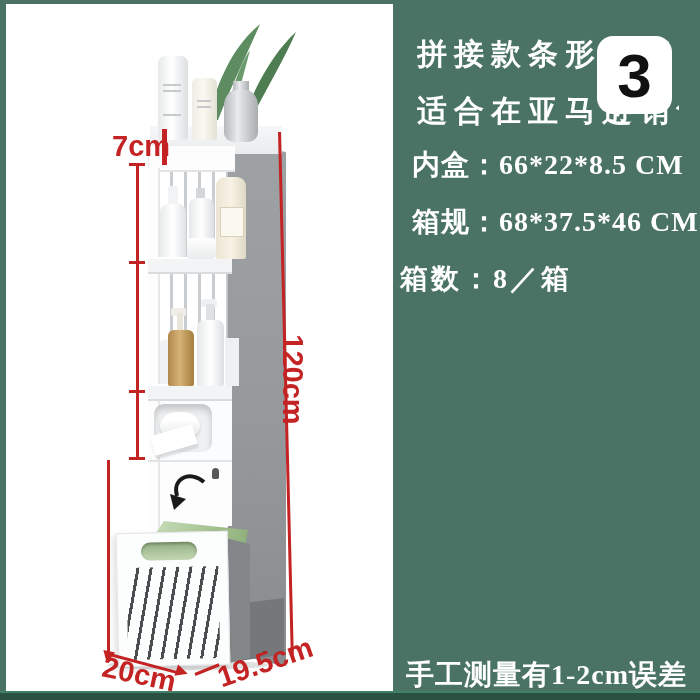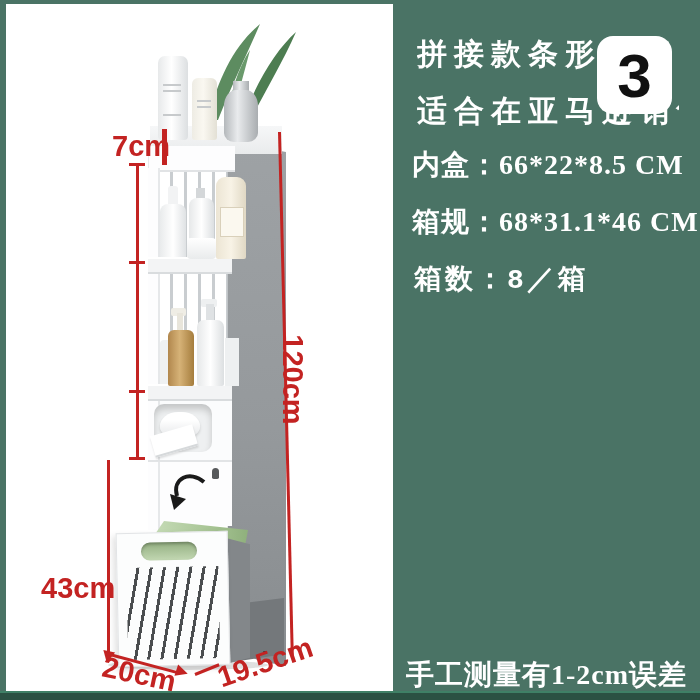--- a/index.html
+++ b/index.html
@@ -12,21 +12,21 @@
   .photo-panel{left:6px;top:4px;width:387px;height:689px;background:#ffffff;}
   .bottom-strip{left:0;top:691px;width:700px;height:9px;background:#2b5143;border-top:2px solid #3f8066;}
 
   
   .cn{color:#ffffff;font-family:"Liberation Serif",serif;font-weight:bold;white-space:nowrap;}
   .title1{left:417px;top:34px;font-size:30px;letter-spacing:7px;width:258px;overflow:hidden;}
   .title2{left:417px;top:91px;font-size:30px;letter-spacing:7px;width:262px;overflow:hidden;}
   .spec{font-size:28px;letter-spacing:1px;}
   .spec1{left:412px;top:146px;font-family:Liberation Serif, serif;}
   .spec2{left:412px;top:203px;}
-  .spec3{left:414px;top:260px;letter-spacing:3px;font-family:Liberation Mono, monospace;}
+  .spec3{left:400px;top:260px;letter-spacing:3px;}
   .note{left:406px;top:656px;font-size:28px;letter-spacing:1px;}
   .badge{left:597px;top:36px;width:75px;height:78px;background:#ffffff;border-radius:16px;
          display:flex;align-items:center;justify-content:center;z-index:30;
          color:#111;font-size:62px;font-weight:bold;font-family:"Liberation Sans",sans-serif;}
 
   
   .dim{color:#c32322;font-weight:bold;font-size:29px;white-space:nowrap;z-index:20;
        font-family:"Liberation Sans",sans-serif;}
   .rline{background:#c32322;z-index:19;}
   .d7{left:112px;top:130px;}
@@ -219,31 +219,30 @@
 
   <div class="abs dim d7">7cm</div>
   <div class="abs rline seg7"></div>
   <div class="abs rline vmain"></div>
   <div class="abs rline tick tk1"></div>
   <div class="abs rline tick tk2"></div>
   <div class="abs rline tick tk3"></div>
   <div class="abs rline tick tk4"></div>
   <div class="abs rline v43"></div>
   <div class="abs a43"></div>
-  <div class="abs dim d43">43cm</div>
   <div class="abs rline v120"></div>
   <div class="abs dim d120">120cm</div>
   <div class="abs rline l20"></div>
   <div class="abs a20"></div>
   <div class="abs dim d20">20cm</div>
   <div class="abs rline t195"></div>
   <div class="abs dim d195">19.5cm</div>
 
   <div class="abs cn title1">拼接款条形带柜</div>
   <div class="abs cn title2">适合在亚马逊销售</div>
   <div class="abs cn spec spec1">内盒：66*22*8.5 CM</div>
-  <div class="abs cn spec spec2">箱规：68*31.1*46 CM</div>
+  <div class="abs cn spec spec2">箱规：68*37.5*46 CM</div>
   <div class="abs cn spec spec3">箱数：8／箱</div>
   <div class="abs badge">3</div>
   <div class="abs cn note">手工测量有1-2cm误差</div>
 
   <div class="abs bottom-strip"></div>
 </div>
 
 </body></html>

